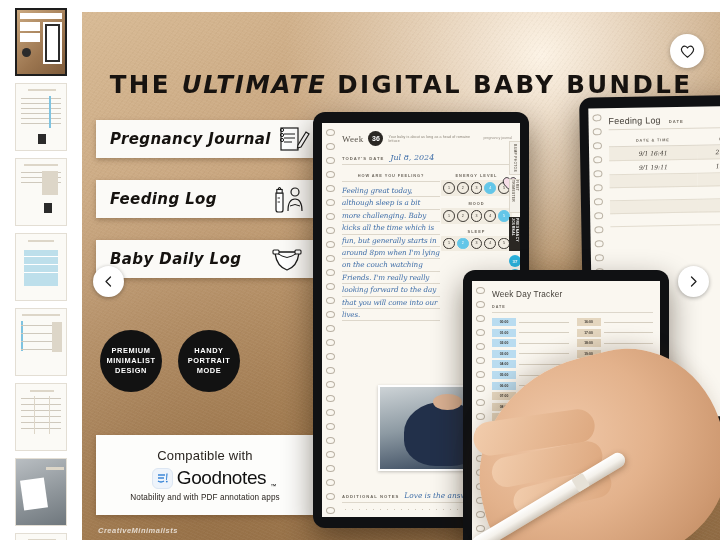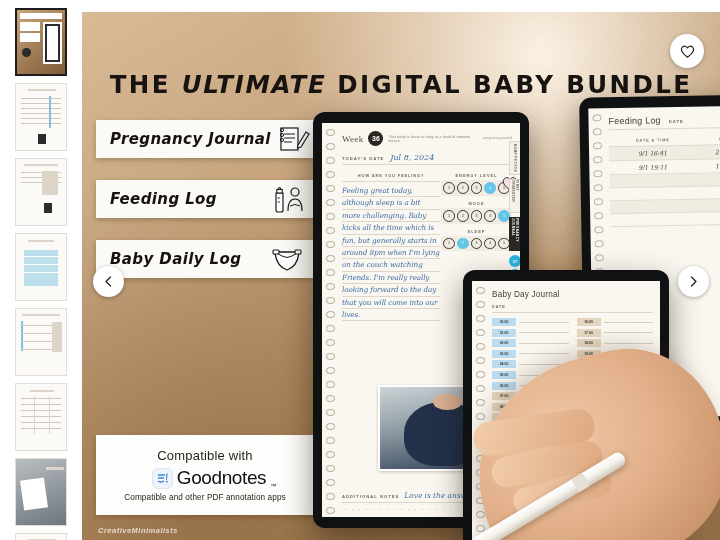--- a/index.html
+++ b/index.html
@@ -388,37 +388,47 @@
       <div class="feature-label">Baby Daily Log</div>
       <svg class="feature-icon" viewBox="0 0 34 30">
         <path d="M5 8 L29 8 Q28 22 17 26 Q6 22 5 8 Z" fill="#fff" stroke="#1b1b1b" stroke-width="1.3"></path>
         <path d="M5 8 L12 12 M29 8 L22 12" stroke="#1b1b1b" stroke-width="1"></path>
         <path d="M12 12 Q17 15 22 12" fill="none" stroke="#1b1b1b" stroke-width="1"></path>
         <rect x="3" y="6" width="6" height="4" rx="1" fill="#fff" stroke="#1b1b1b" stroke-width="1.1"></rect>
         <rect x="25" y="6" width="6" height="4" rx="1" fill="#fff" stroke="#1b1b1b" stroke-width="1.1"></rect>
       </svg>
     </div>
 
+    <div class="badge" id="badge-0">
+      <span>PREMIUM</span>
+      <span>MINIMALIST</span>
+      <span>DESIGN</span>
+    </div>
+    <div class="badge" id="badge-1">
+      <span>HANDY</span>
+      <span>PORTRAIT</span>
+      <span>MODE</span>
+    </div>
 
     <div class="compat">
       <div class="compat-top">Compatible with</div>
       <div class="compat-logo">
         <span class="gn-mark">
           <svg width="13" height="13" viewBox="0 0 13 13">
             <line x1="2" y1="3" x2="9" y2="3" stroke="#2f7fd4" stroke-width="1.4"></line>
             <line x1="2" y1="6" x2="8" y2="6" stroke="#2f7fd4" stroke-width="1.4"></line>
             <path d="M2 9 Q5 11 8 9" fill="none" stroke="#2f7fd4" stroke-width="1.4"></path>
             <path d="M10.4 1.6 L11.6 1.6 L10.9 8 L10.1 8 Z" fill="#2f7fd4"></path>
             <circle cx="10.8" cy="9.6" r="0.9" fill="#2f7fd4"></circle>
           </svg>
         </span>
         <span class="gn-word">Goodnotes</span>
         <span class="gn-tm">™</span>
       </div>
-      <div class="compat-bottom">Compatible and other PDF annotation apps</div>
+      <div class="compat-bottom">Notability and with PDF annotation apps</div>
     </div>
 
     <div class="watermark">CreativeMinimalists</div>
 
     <div class="tablet" id="tablet-journal">
       <div class="screen">
         <div class="rings">
           <div class="ring"></div>
             <div class="ring"></div>
             <div class="ring"></div>
@@ -621,21 +631,21 @@
           <div class="ring"></div>
             <div class="ring"></div>
             <div class="ring"></div>
             <div class="ring"></div>
           <div class="ring"></div>
             <div class="ring"></div>
             <div class="ring"></div>
 
         </div>
         <div class="t-pad">
-          <div class="t-title">Baby Day Journal</div>
+          <div class="t-title">Week Day Tracker</div>
           <div class="t-datelbl">DATE</div>
           <div class="t-cols">
             <div class="t-col">
               <div class="t-timerow">
                   <span class="t-chip blue">00:00</span>
                   <span class="t-rule"></span>
                 </div>
               <div class="t-timerow">
                   <span class="t-chip blue">01:00</span>
                   <span class="t-rule"></span>

